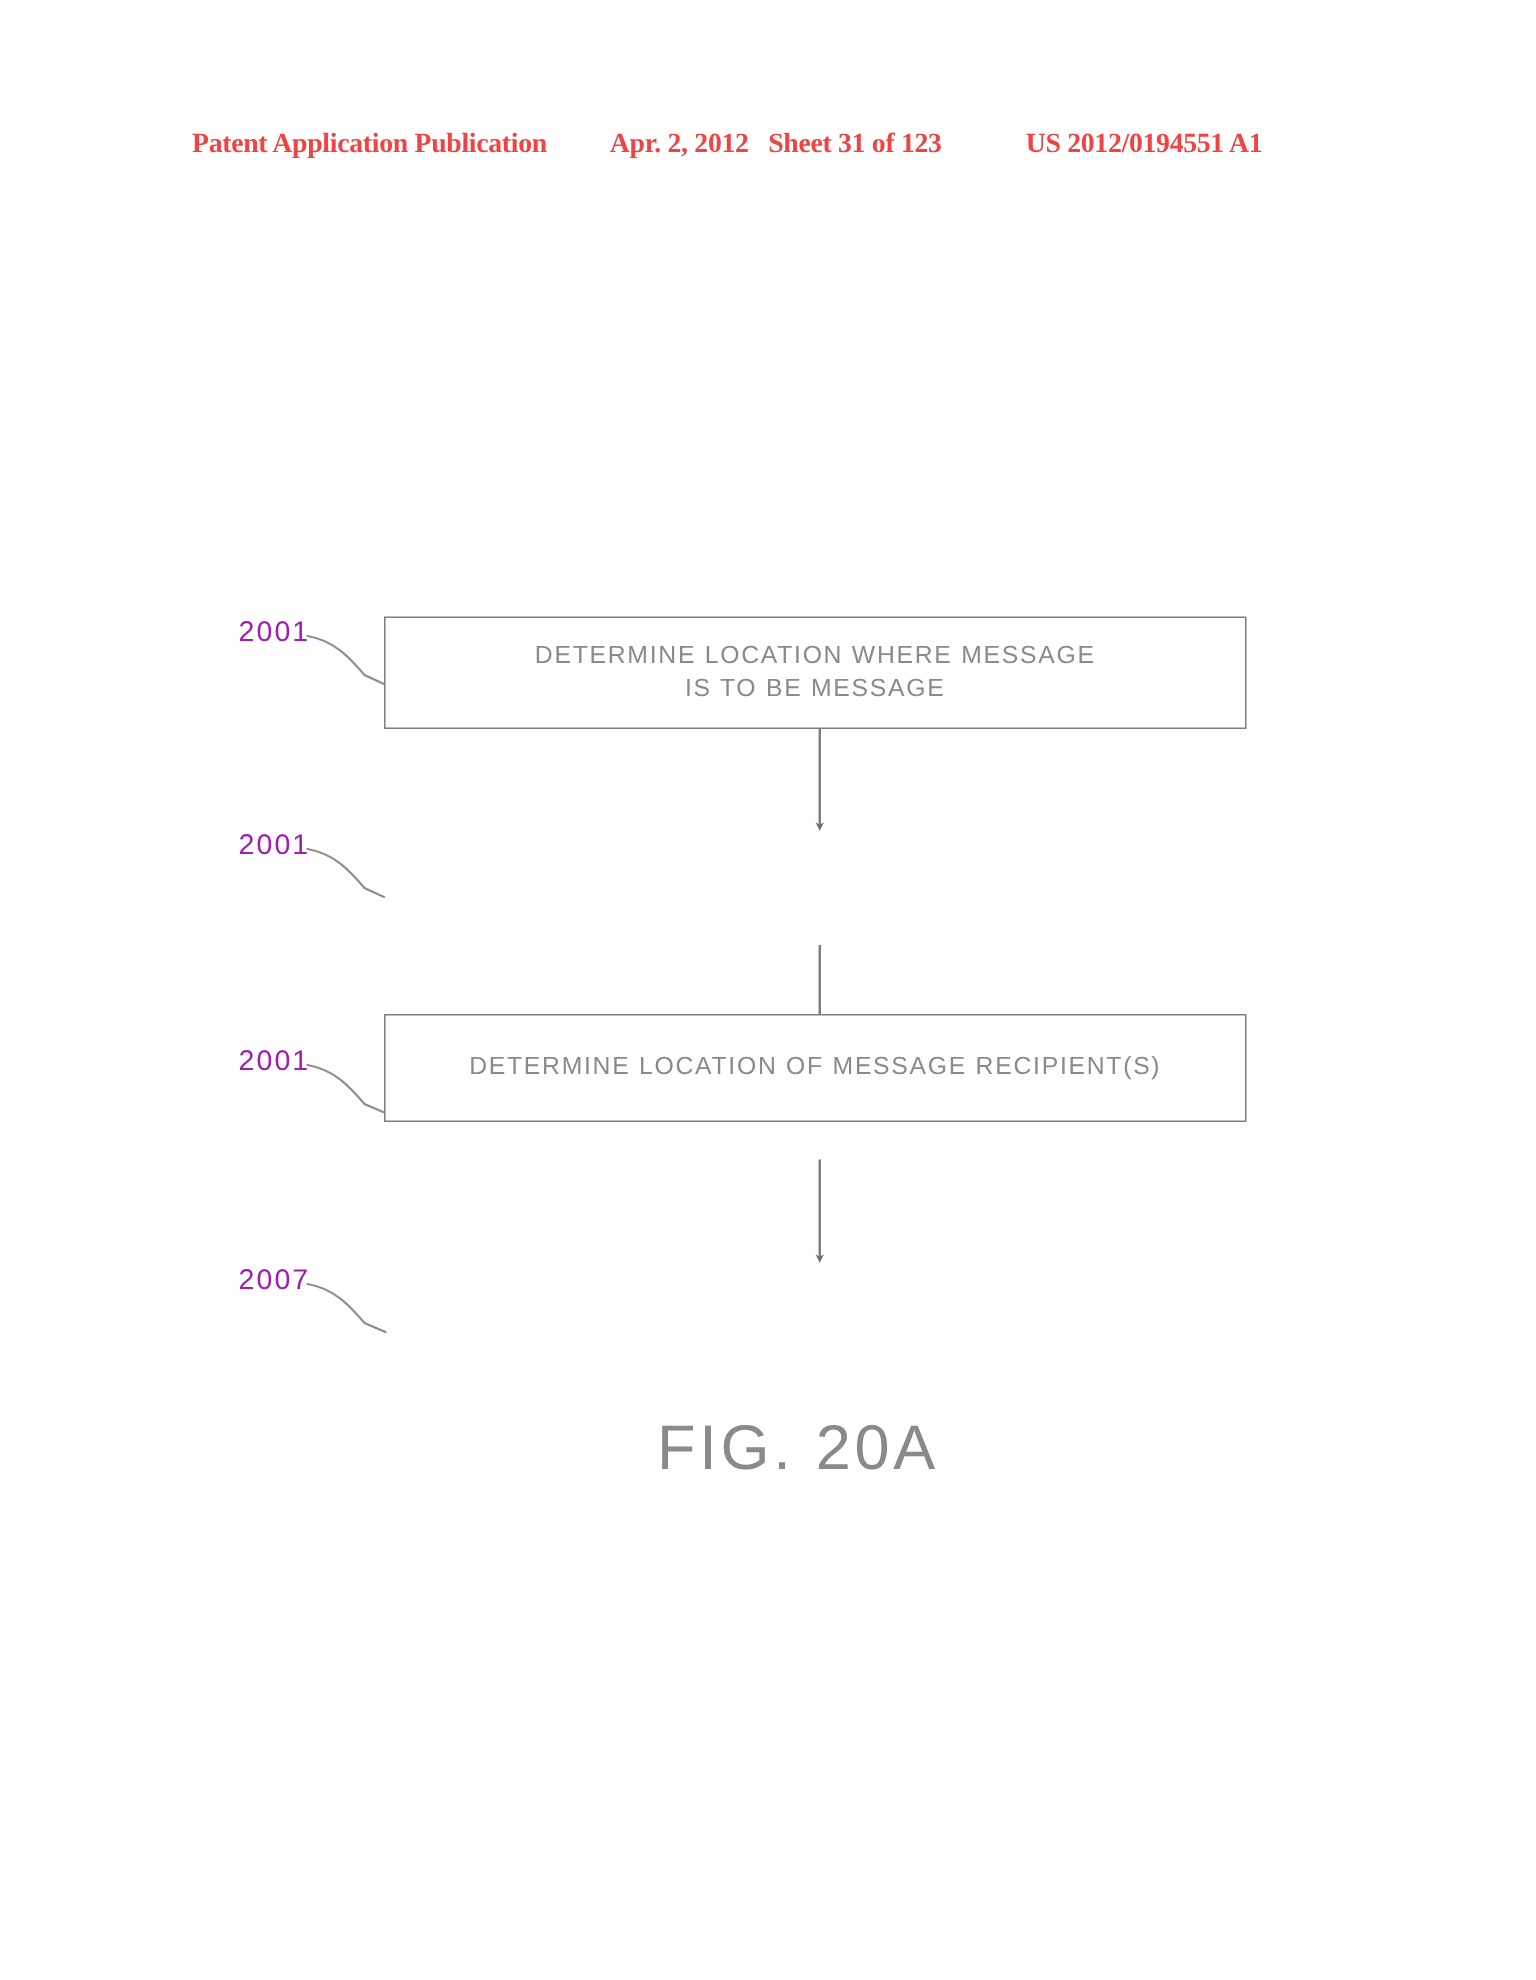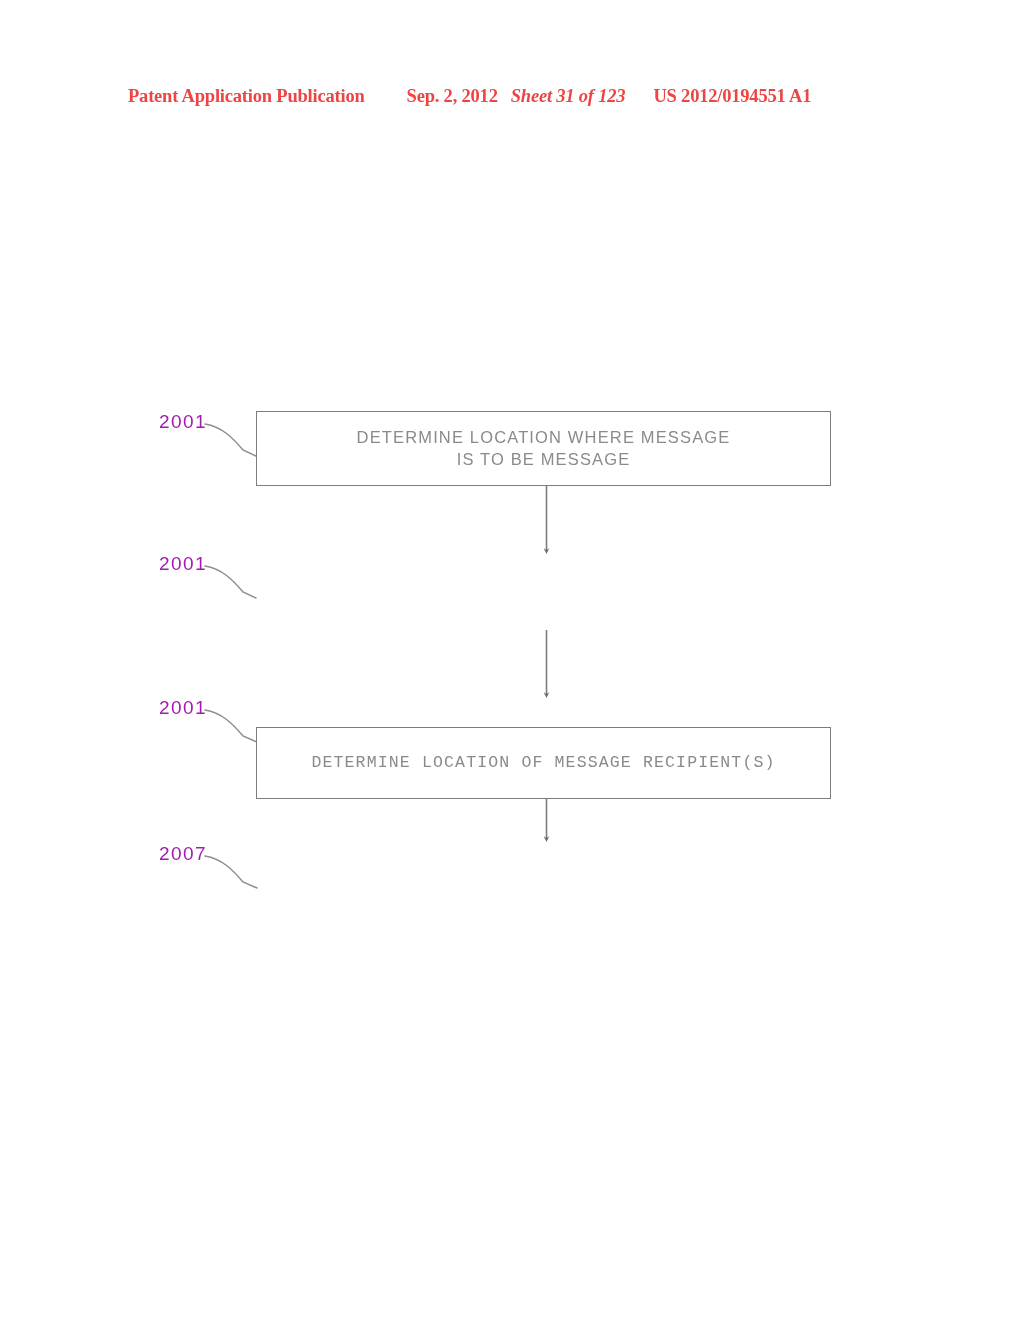--- a/index.html
+++ b/index.html
@@ -27,21 +27,21 @@
     align-items: baseline;
     font-family: "Liberation Serif", serif;
     font-weight: bold;
     font-size: 18.5px;
     color: #ef4444;
     letter-spacing: -0.2px;
     white-space: nowrap;
   }
   .hdr-pub      { margin-right: 42px; }
   .hdr-date     { margin-right: 13px; }
-  .hdr-sheet    { margin-right: 28px; font-style: italic; }
+  .hdr-sheet    { margin-right: 56px; }
   .hdr-number   { }
 
   
   .figure {
     position: absolute;
     left: 0;
     top: 0;
     width: 828px;
     height: 1320px;
   }
@@ -71,21 +71,21 @@
     font-weight: 400;
     padding: 2px 10px;
   }
   .proc-box .box-text {
     display: block;
     width: 100%;
   }
 
   #box-2001 { left: 256px; top: 411px; width: 575px; height: 75px; }
   #box-2003 { left: 256px; top: 557px; width: 575px; height: 73px; }
-  #box-2005 { left: 256px; top: 727px; width: 575px; height: 72px; font-family: Liberation Mono, monospace; }
+  #box-2005 { left: 256px; top: 676px; width: 575px; height: 72px; }
   #box-2007 { left: 257px; top: 845px; width: 574px; height: 72px; }
 
   
   .ref-label {
     position: absolute;
     color: #a21caf;
     font-family: "Liberation Sans", sans-serif;
     font-size: 19px;
     letter-spacing: 1.4px;
     white-space: nowrap;
@@ -108,21 +108,21 @@
     letter-spacing: 2.5px;
     font-weight: 400;
   }
   .fig-caption span { margin-left: 40px; }
 </style>
 </head>
 <body>
 
 <div class="page-header">
   <span class="hdr-pub">Patent Application Publication</span>
-  <span class="hdr-date">Sep. 2, 2012</span>
+  <span class="hdr-date">Apr. 2, 2012</span>
   <span class="hdr-sheet">Sheet 31 of 123</span>
   <span class="hdr-number">US 2012/0194551 A1</span>
 </div>
 
 <div class="figure">
 
   <svg class="fig-svg" viewBox="0 0 1024 1320" xmlns="http://www.w3.org/2000/svg">
     <defs>
       <marker id="arrowhead" markerWidth="7" markerHeight="7" refX="3.2" refY="3.2" orient="auto" markerUnits="userSpaceOnUse">
         <path d="M0.4,0.4 L6.2,3.2 L0.4,6.0 L2.1,3.2 Z" fill="#6f6f6f"></path>
@@ -155,14 +155,17 @@
 
   <div class="proc-box" id="box-2005">
     <span class="box-text">
       <span>DETERMINE LOCATION OF MESSAGE RECIPIENT(S)</span>
     </span>
   </div>
   <div class="ref-label" id="ref-2005">2001</div>
 
   <div class="ref-label" id="ref-2007">2007</div>
 
+  <div class="fig-caption">
+    <span>FIG. 20A</span>
+  </div>
 
 </div>
 
 </body></html>

